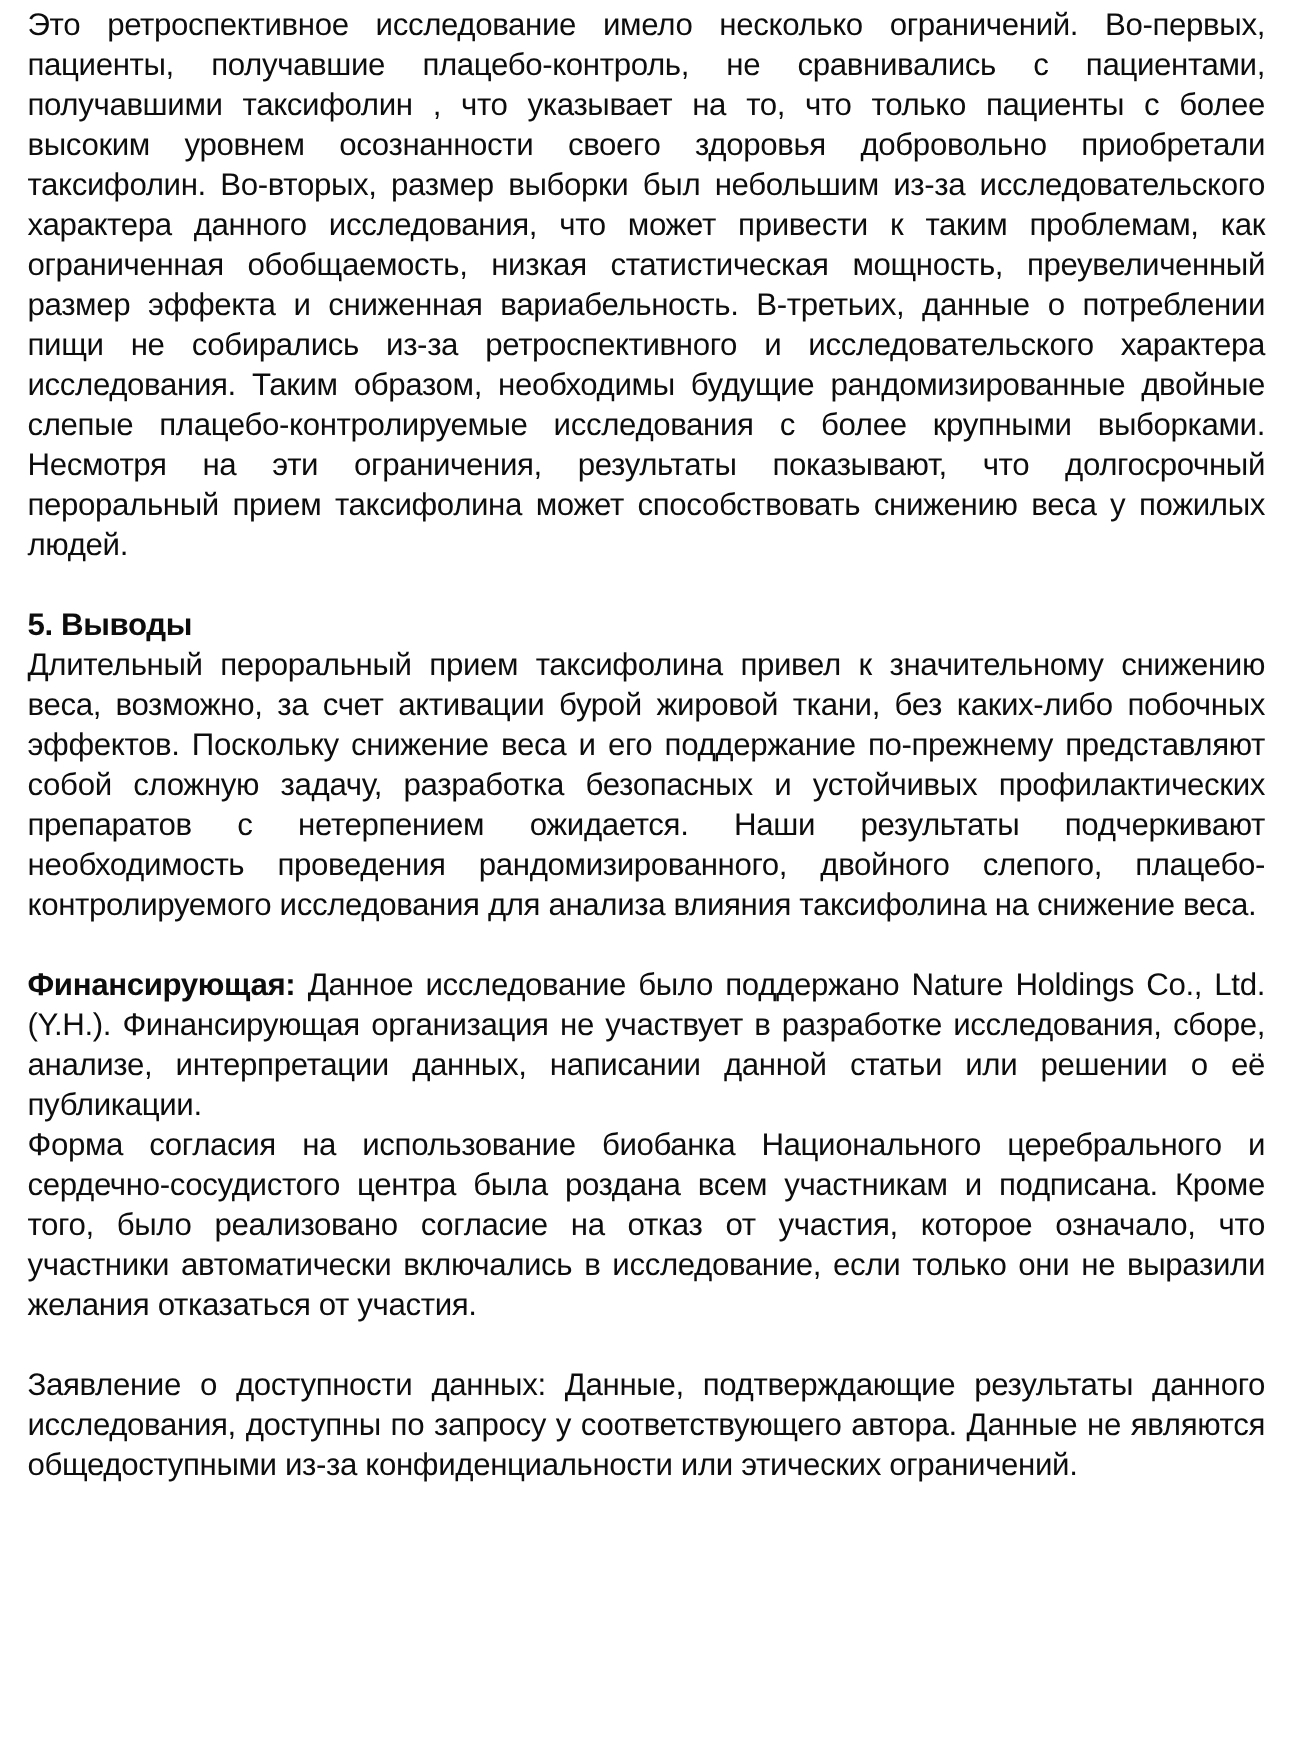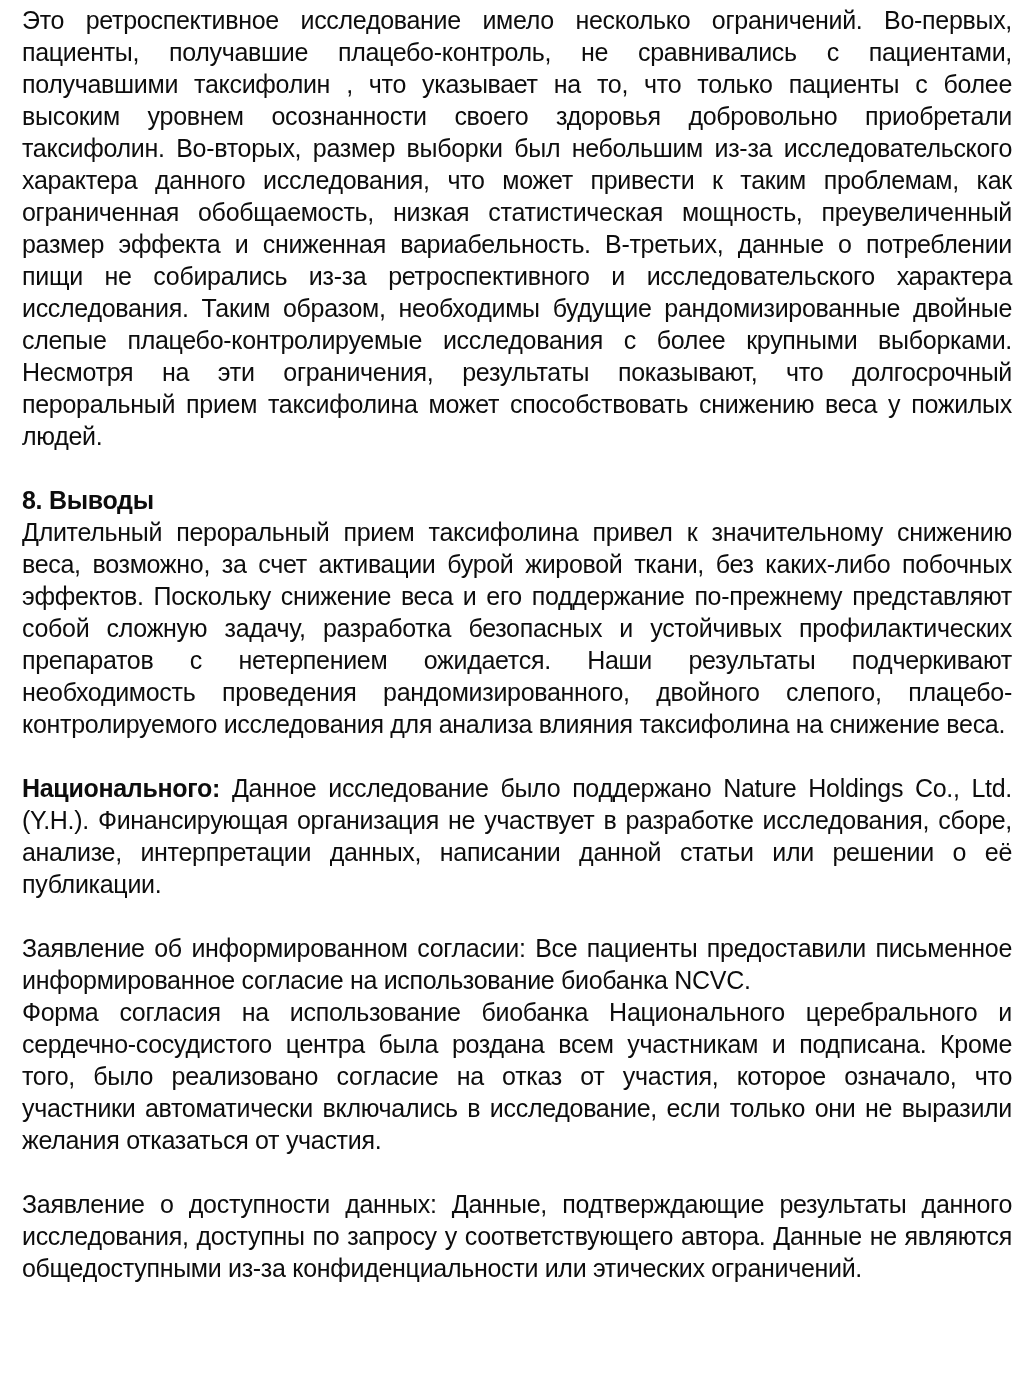--- a/index.html
+++ b/index.html
@@ -36,29 +36,28 @@
     font-weight: bold;
   }
 </style>
 </head>
 <body>
 
 <main class="page">
 
   <p class="para">Это ретроспективное исследование имело несколько ограничений. Во-первых, пациенты, получавшие плацебо-контроль, не сравнивались с пациентами, получавшими таксифолин , что указывает на то, что только пациенты с более высоким уровнем осознанности своего здоровья добровольно приобретали таксифолин. Во-вторых, размер выборки был небольшим из-за исследовательского характера данного исследования, что может привести к таким проблемам, как ограниченная обобщаемость, низкая статистическая мощность, преувеличенный размер эффекта и сниженная вариабельность. В-третьих, данные о потреблении пищи не собирались из-за ретроспективного и исследовательского характера исследования. Таким образом, необходимы будущие рандомизированные двойные слепые плацебо-контролируемые исследования с более крупными выборками. Несмотря на эти ограничения, результаты показывают, что долгосрочный пероральный прием таксифолина может способствовать снижению веса у пожилых людей.</p>
 
-  <p class="para heading gap-before">8. Выводы</p>
+  <p class="para heading gap-before">5. Выводы</p>
 
   <p class="para">Длительный пероральный прием таксифолина привел к значительному снижению веса, возможно, за счет активации бурой жировой ткани, без каких-либо побочных эффектов. Поскольку снижение веса и его поддержание по-прежнему представляют собой сложную задачу, разработка безопасных и устойчивых профилактических препаратов с нетерпением ожидается. Наши результаты подчеркивают необходимость проведения рандомизированного, двойного слепого, плацебо-контролируемого исследования для анализа влияния таксифолина на снижение веса.</p>
 
   <p class="para gap-before">
-    <span class="lead-bold">Национального:</span>
+    <span class="lead-bold">Финансирующая:</span>
     <span>Данное исследование было поддержано Nature Holdings Co., Ltd. (Y.H.). Финансирующая организация не участвует в разработке исследования, сборе, анализе, интерпретации данных, написании данной статьи или решении о её публикации.</span>
   </p>
 
 
-  <p class="para gap-before">Заявление об информированном согласии: Все пациенты предоставили письменное информированное согласие на использование биобанка NCVC.</p>
 
   <p class="para">Форма согласия на использование биобанка Национального церебрального и сердечно-сосудистого центра была роздана всем участникам и подписана. Кроме того, было реализовано согласие на отказ от участия, которое означало, что участники автоматически включались в исследование, если только они не выразили желания отказаться от участия.</p>
 
   <p class="para gap-before">Заявление о доступности данных: Данные, подтверждающие результаты данного исследования, доступны по запросу у соответствующего автора. Данные не являются общедоступными из-за конфиденциальности или этических ограничений.</p>
 
 </main>
 
 </body></html>

